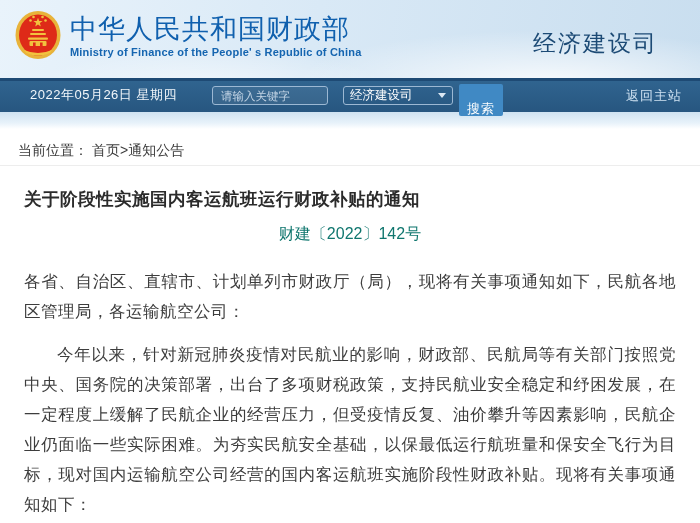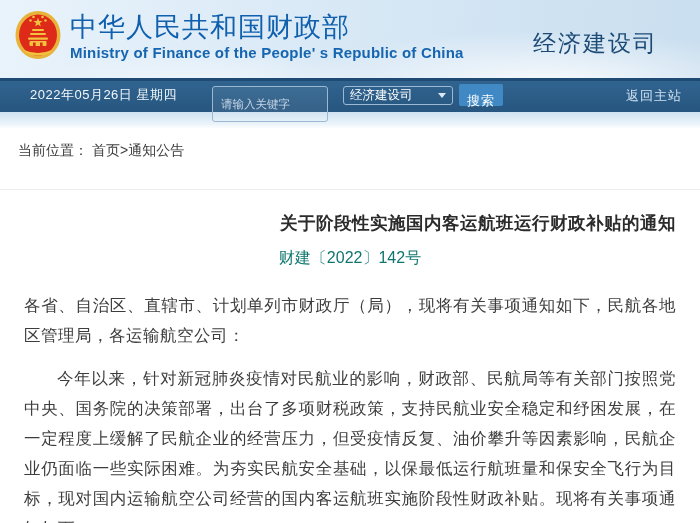--- a/index.html
+++ b/index.html
@@ -13,76 +13,76 @@
       radial-gradient(ellipse 420px 90px at 78% 108%, rgba(255,255,255,.85), rgba(255,255,255,0) 60%),
       radial-gradient(ellipse 300px 70px at 30% 115%, rgba(255,255,255,.6), rgba(255,255,255,0) 60%),
       linear-gradient(100deg,#e9f3fb 0%,#d9e9f6 45%,#c9deef 100%);
   }
   .brand { position:absolute; left:14px; top:10px; display:flex; align-items:center; }
   .emblem { width:48px; height:52px; margin-right:8px; flex:0 0 auto; }
   .brand-text .title-cn {
     font-size:27px; font-weight:normal; color:#1060ae; letter-spacing:1px; line-height:30px;
   }
   .brand-text .title-en {
-    font-size:15px; font-weight:bold; color:#1565b0; letter-spacing:.2px; margin-top:2px;
+    font-size:11px; font-weight:bold; color:#1565b0; letter-spacing:.2px; margin-top:2px;
   }
   .department {
     position:absolute; right:42px; top:28px;
     font-size:23px; color:#1c4a75; font-weight:500; letter-spacing:2px;
   }
 
   
   .toolbar {
     position:relative; height:34px;
     background:linear-gradient(180deg,#1e4a74 0,#1e4a74 3px,#30648f 3px,#275680 100%);
     display:flex; align-items:center; color:#fff;
   }
   .toolbar .date { margin-left:30px; font-size:13px; letter-spacing:.5px; color:#f2f7fb; }
   .search-input {
-    position:absolute; left:212px; top:8px; width:116px; height:36px;
+    position:absolute; left:212px; top:8px; width:116px; height:19px;
     background:rgba(255,255,255,.07); border:1px solid #9cb8d3; border-radius:3px;
     color:#e6eef6; font-size:11.5px; padding:0 8px; outline:none;
     font-family:"Liberation Sans","DejaVu Sans",sans-serif;
   }
   .search-input::placeholder { color:#c3d4e5; }
   .category-select {
     position:absolute; left:343px; top:8px; width:110px; height:19px;
     border:1px solid #9cb8d3; border-radius:3px; display:flex; align-items:center;
     font-size:12.5px; padding:0 6px; cursor:pointer; color:#fff;
   }
   .caret {
     margin-left:auto; width:0; height:0;
     border-left:4px solid transparent; border-right:4px solid transparent;
     border-top:5px solid #dce8f3;
   }
   .search-button {
-    position:absolute; left:459px; top:6px; height:22px; padding:8px 8px;
+    position:absolute; left:459px; top:6px; height:32px; padding:16px 8px;
     background:#4089c4; color:#fff; border:none; border-radius:2px;
     font-size:13px; cursor:pointer; letter-spacing:1px;
     font-family:"Liberation Sans","DejaVu Sans",sans-serif;
   }
   .back-link {
     position:absolute; right:18px; top:9px; font-size:13px; color:#cfe2f2;
     text-decoration:none; letter-spacing:1px; cursor:pointer;
   }
 
   
   .sky-strip { height:17px; background:linear-gradient(180deg,#cfe2f1 0%,#e8f2fa 65%,#ffffff 100%); }
 
   
   .breadcrumb {
-    padding:13px 0 29px 18px; font-size:14px; color:#3c3c3c;
+    padding:13px 0 5px 18px; font-size:14px; color:#3c3c3c;
     border-bottom:1px solid #ededed; background:#fff;
   }
   .breadcrumb .path { margin-left:4px; color:#3c3c3c; cursor:pointer; }
 
   
   .doc { padding:0 24px; }
   .doc-title {
-    margin-top:21px; text-align:right; font-size:17.5px; font-weight:bold;
+    margin-top:21px; text-align:left; font-size:17.5px; font-weight:bold;
     color:#2b2b2b; letter-spacing:.5px;
   }
   .doc-number { margin-top:13px; text-align:center; font-size:16px; color:#0f766e; }
   .doc p {
     font-size:16.5px; line-height:30px; letter-spacing:.5px;
     color:#3d3d3d; text-align:justify;
   }
   .p-salutation { margin-top:21px; }
   .p-body { margin-top:13px; text-indent:2em; }
 </style>

